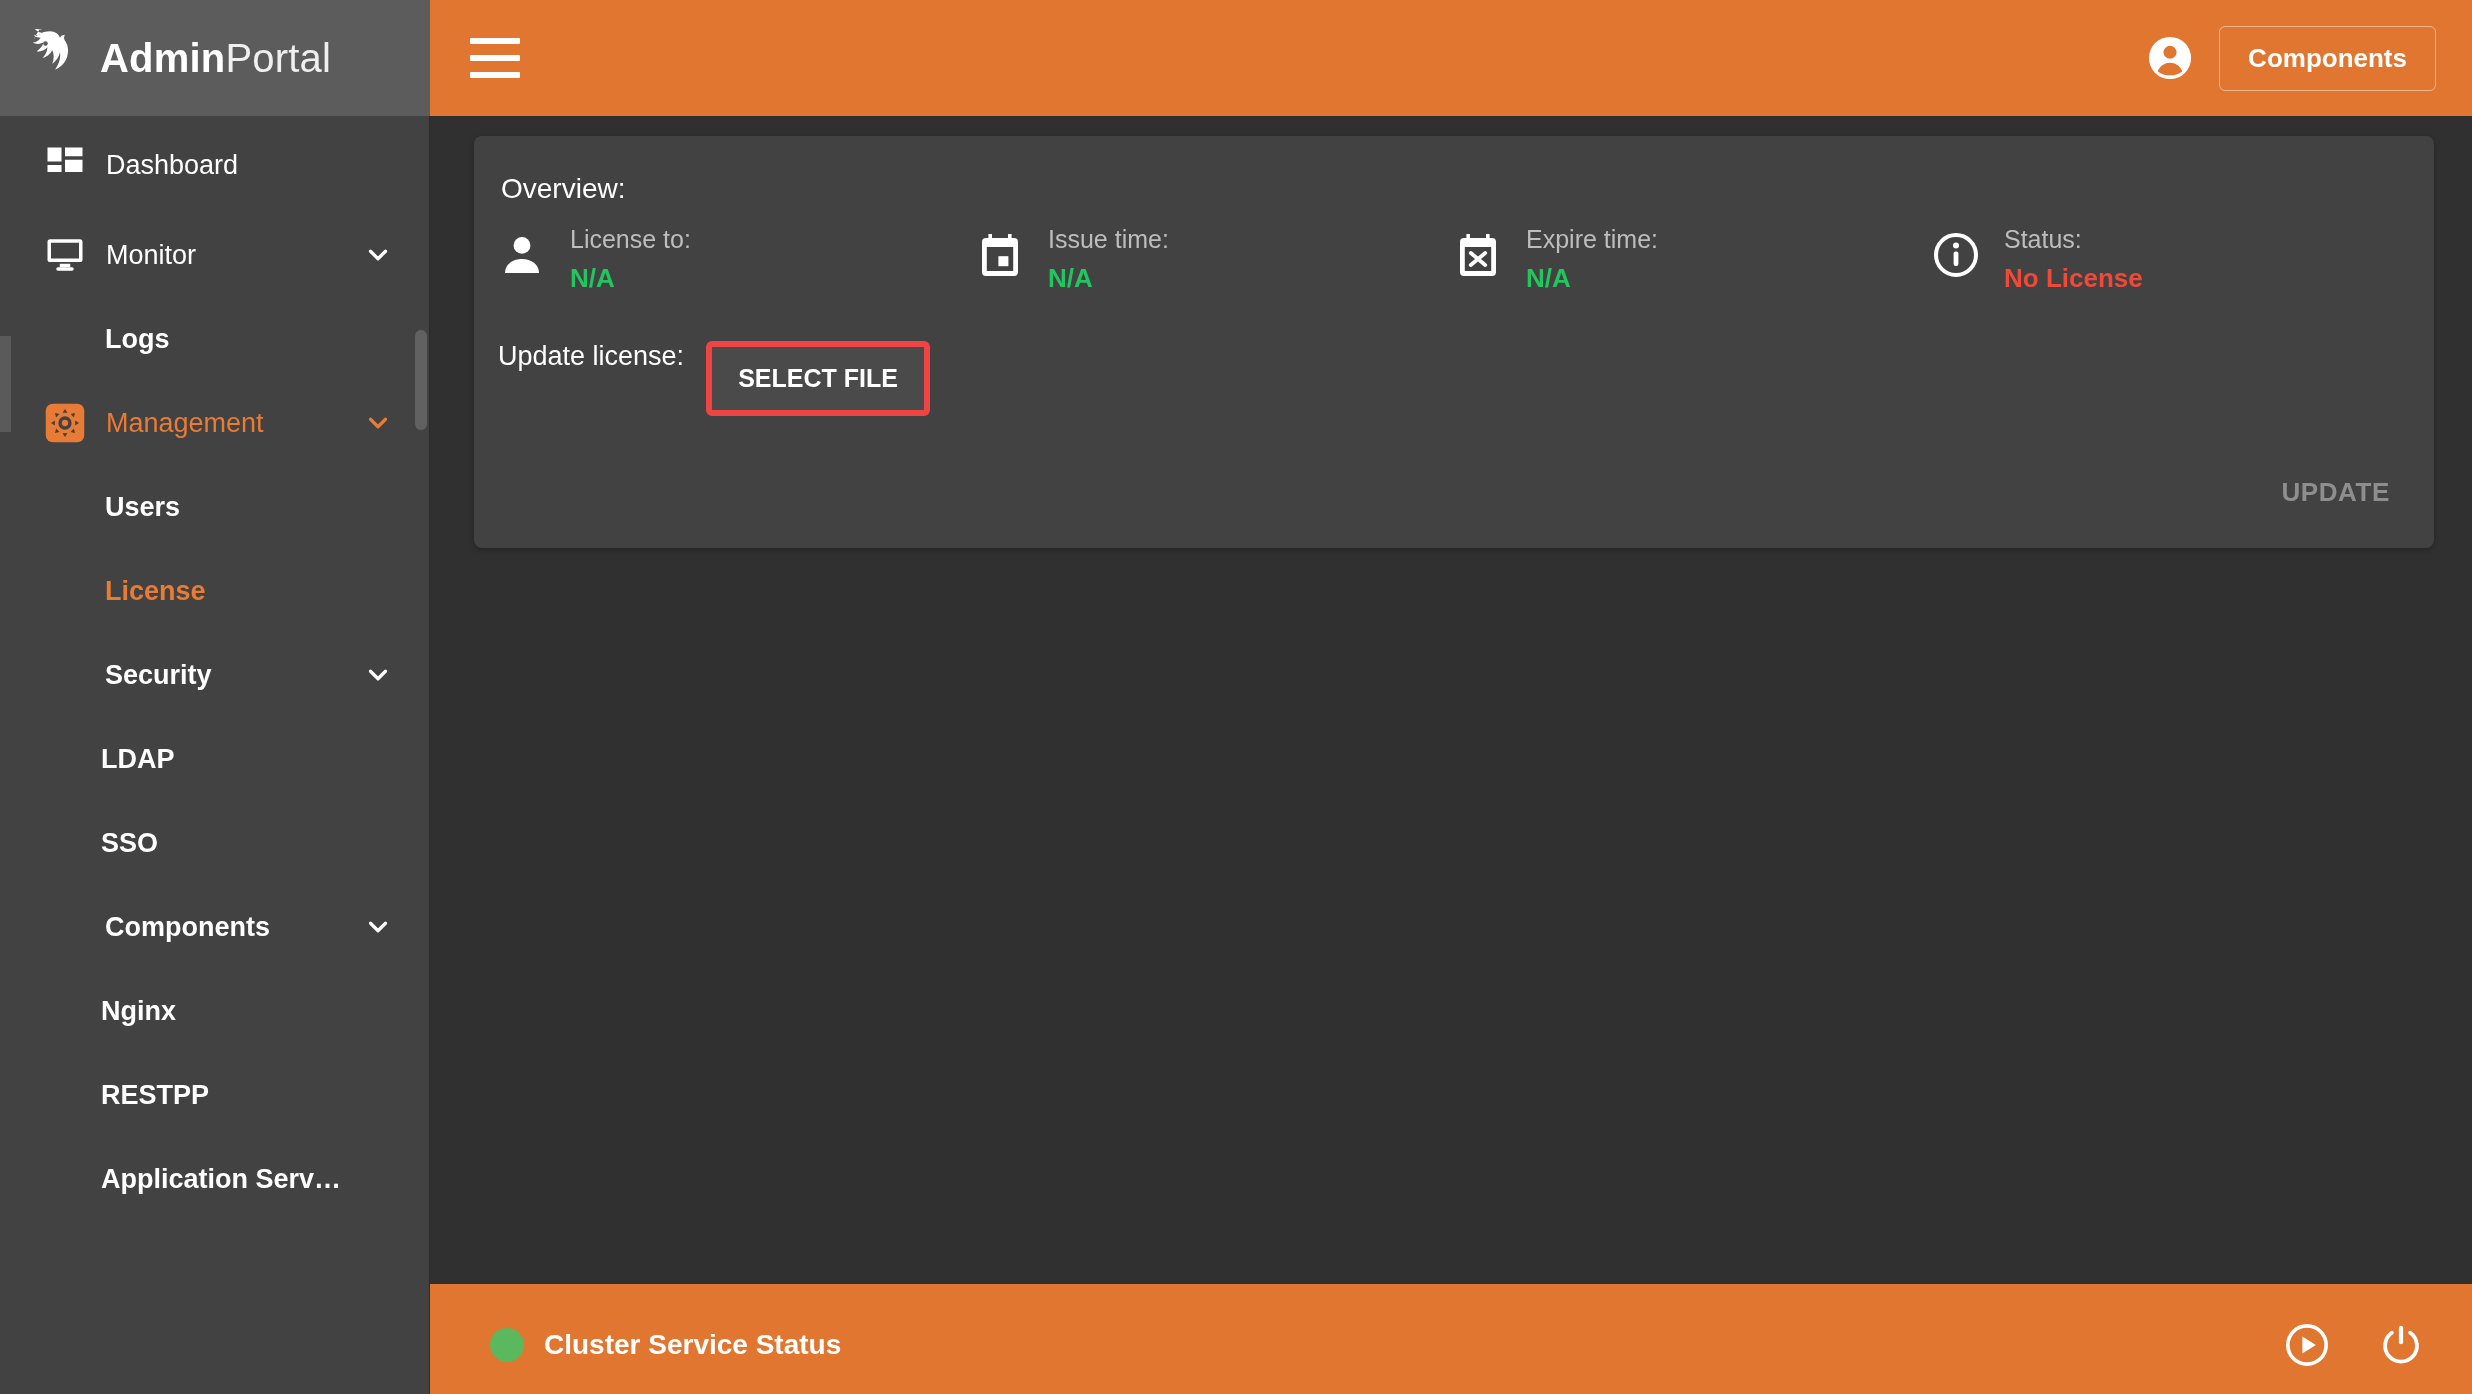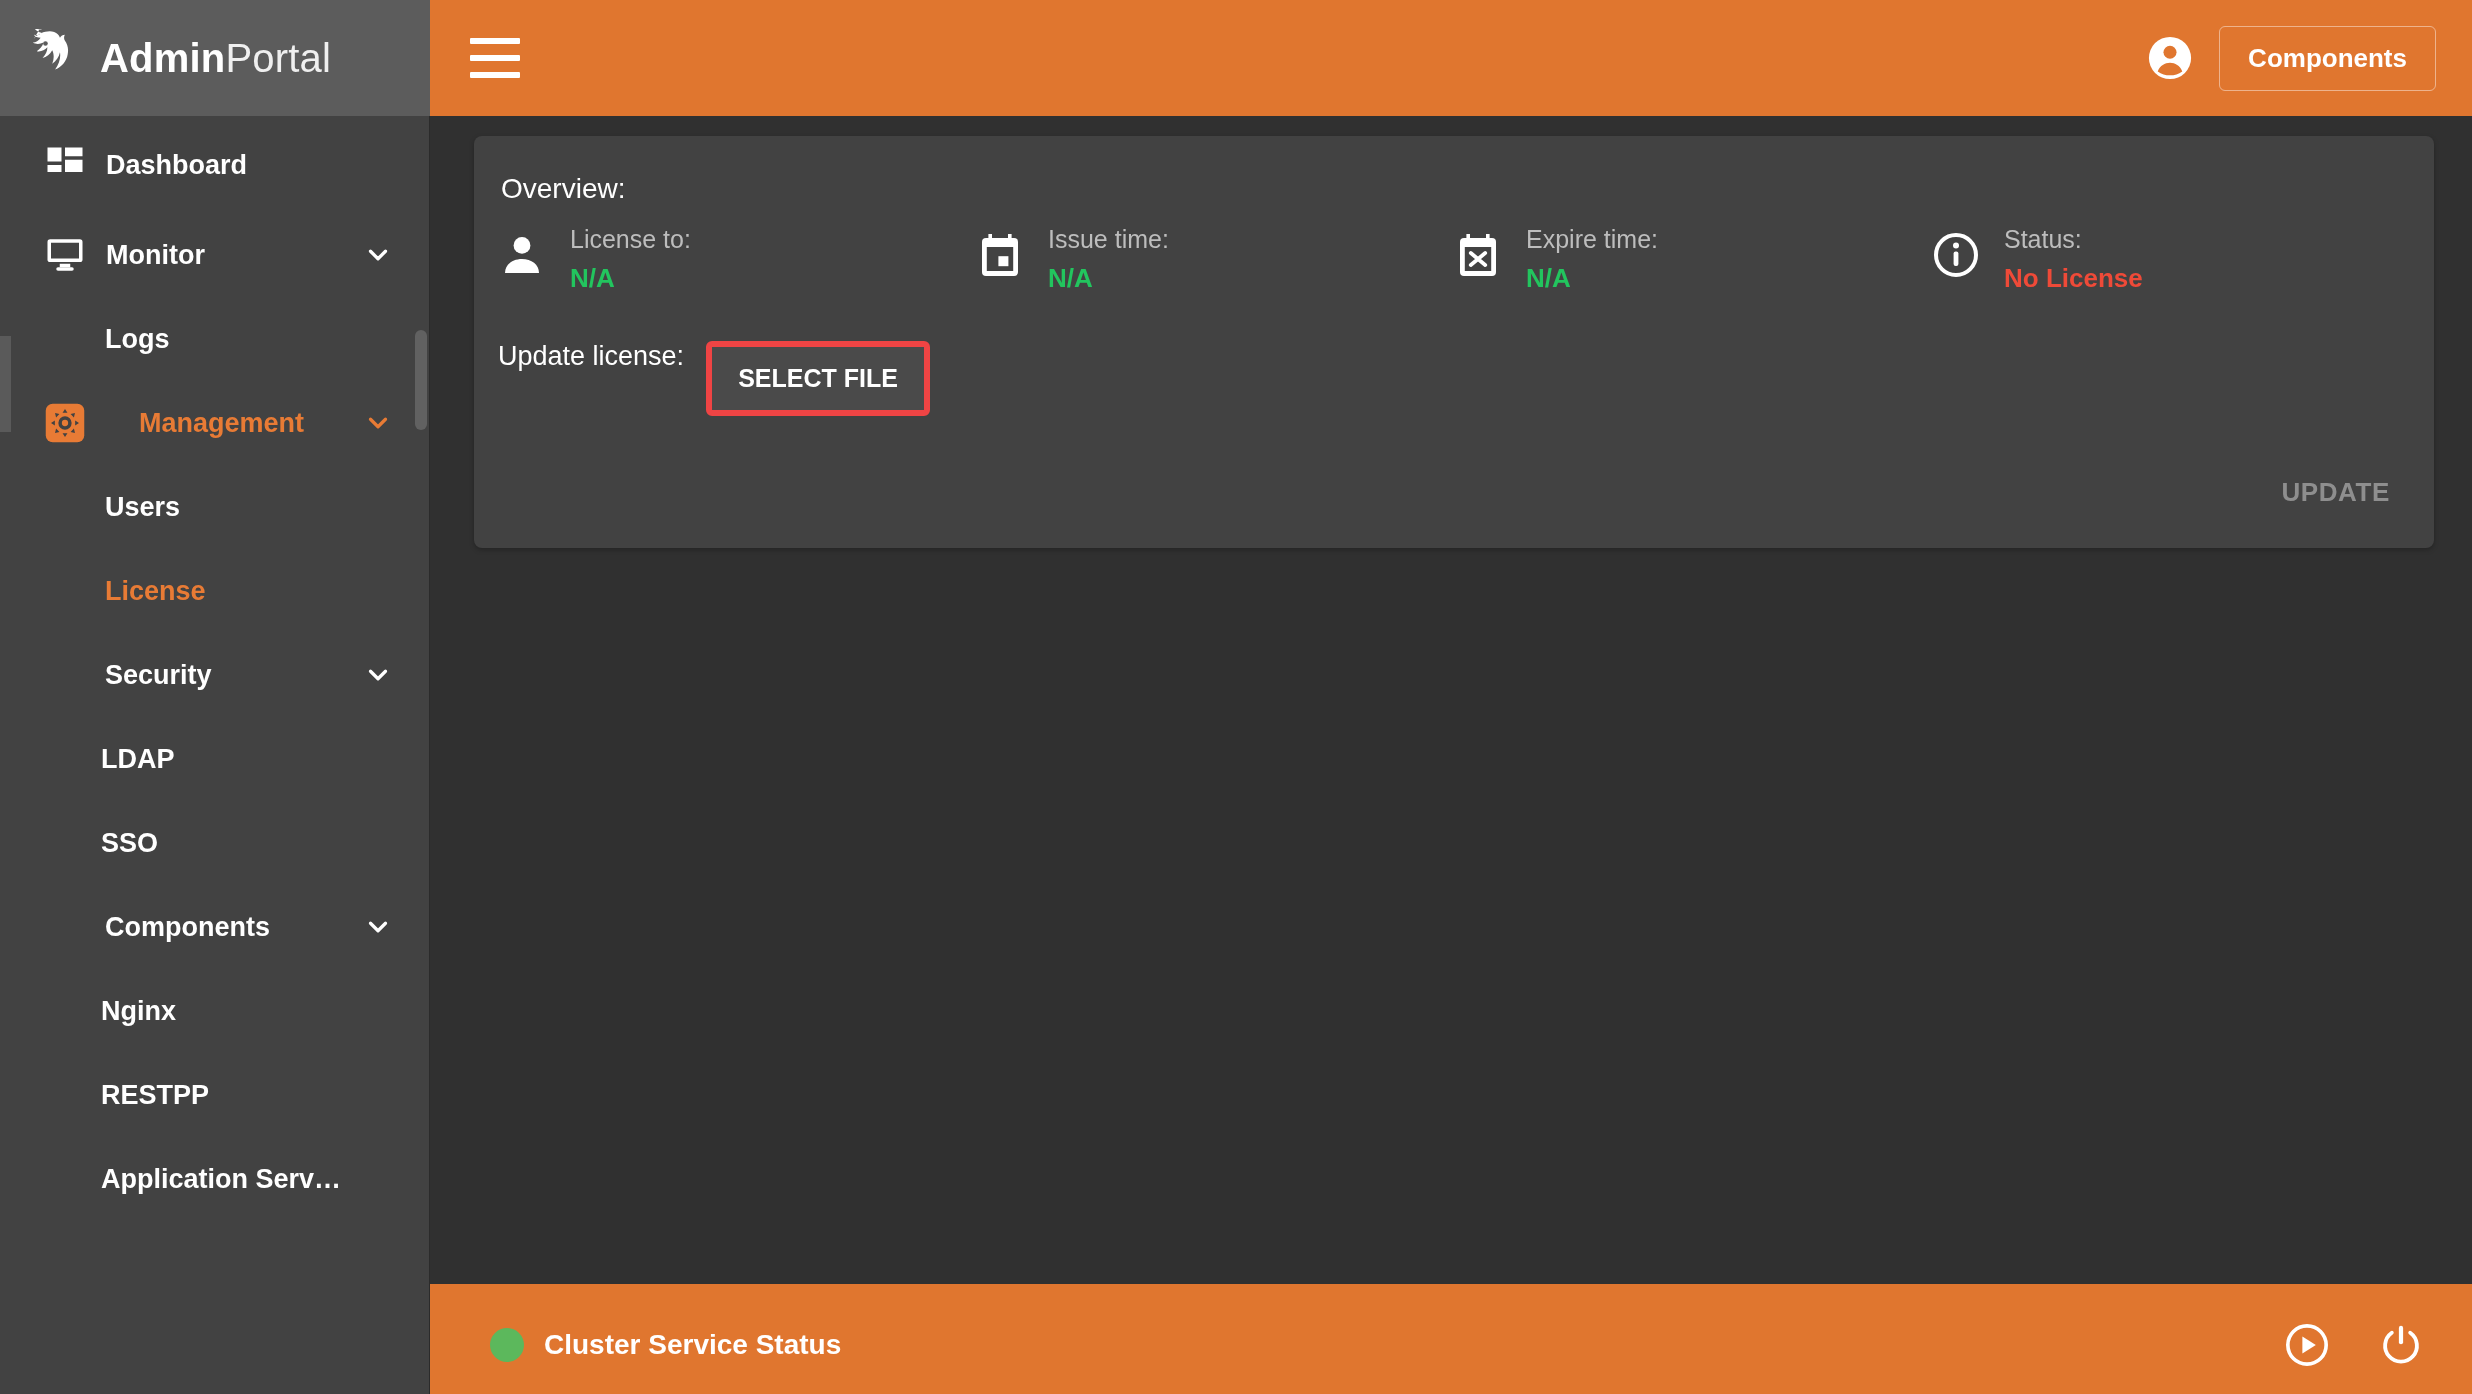--- a/index.html
+++ b/index.html
@@ -36,26 +36,26 @@
   .brand-text .b2 { font-weight: 300; color: #efefef; }
 
   .nav { position: relative; padding-top: 18px; }
   .nav-row {
     position: relative;
     display: flex; align-items: center;
     height: 62px;
     cursor: pointer;
     color: #ffffff;
     font-size: 27px;
-    font-weight: 700;
+    font-weight: 400;
   }
   .nav-row.lvl0 { padding-left: 44px; }
   .nav-row.lvl1 { padding-left: 105px; font-weight: 600; }
   .nav-row.lvl2 { padding-left: 101px; font-weight: 600; }
-  .nav-row.orange { color: #e87b35; gap: 33px; }
+  .nav-row.orange { color: #e87b35; }
   .nav-icon { width: 42px; height: 42px; flex: none; margin-right: 20px; display: block; }
   .nav-label { flex: 1 1 auto; white-space: nowrap; }
   .chev { width: 30px; height: 30px; margin-right: 36px; flex: none; }
   .nav-spacer { height: 28px; }
   .nav-spacer-s { height: 22px; }
   .hl-strip {
     position: absolute; left: 0; width: 11px;
     background: #5a5a5a;
   }
   .sb-track {

